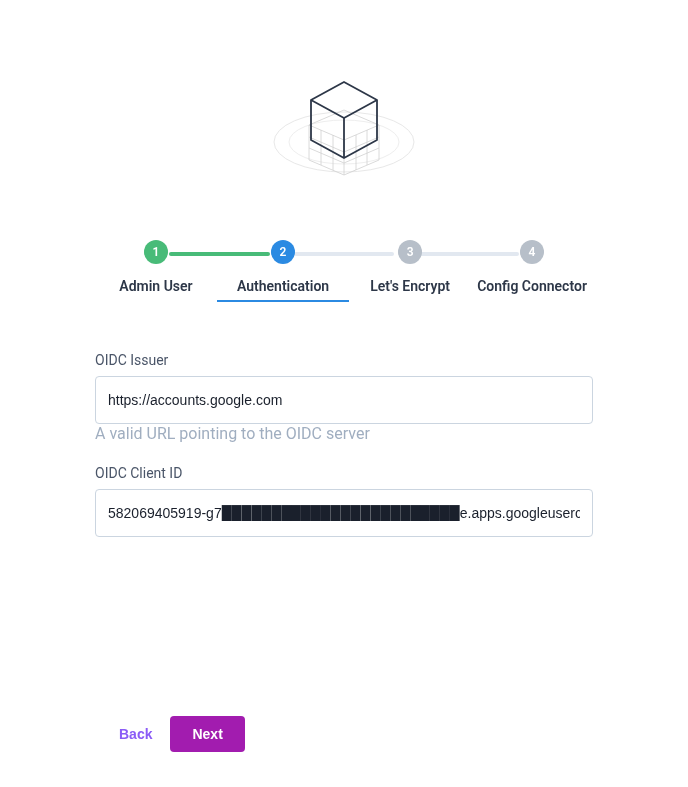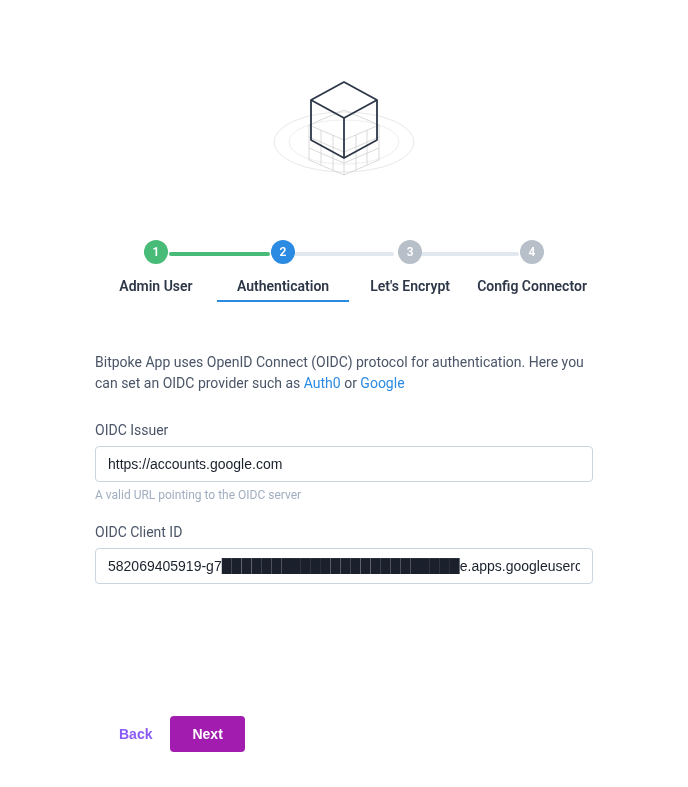--- a/index.html
+++ b/index.html
@@ -86,33 +86,32 @@
 
     .field { margin-bottom: 22px; }
     .field-label {
       font-size: 14px;
       color: #4a5568;
       margin-bottom: 8px;
       display: block;
     }
     .field-input {
       width: 100%;
-      height: 36px;
+      height: 48px;
       border: 1px solid #cbd5e0;
       border-radius: 4px;
       padding: 0 12px;
       font-size: 14px;
       color: #1a202c;
       outline: none;
       font-family: Arial, Helvetica, sans-serif;
     }
     .field-help {
-      font-size: 12px;
+      font-size: 16px;
       color: #a0aec0;
-      margin-top: 6px;
     }
 
     .footer {
       position: absolute;
       bottom: 35px;
       left: 95px;
       right: 30px;
       display: flex;
       align-items: center;
     }
@@ -172,23 +171,20 @@
     <div class="step">
       <div class="step-circle todo">3</div>
       <div class="step-label">Let's Encrypt</div>
     </div>
     <div class="step">
       <div class="step-circle todo">4</div>
       <div class="step-label">Config Connector</div>
     </div>
   </div>
 
-  <p class="desc">
-    <span>Bitpoke App uses OpenID Connect (OIDC) protocol for authentication. Here you can set an OIDC provider such as </span><a href="#">Auth0</a><span> or </span><a href="#">Google</a>
-  </p>
 
   <div class="field">
     <label class="field-label">OIDC Issuer</label>
     <input class="field-input" type="text" value="https://accounts.google.com" style="">
     <div class="field-help">A valid URL pointing to the OIDC server</div>
   </div>
 
   <div class="field">
     <label class="field-label">OIDC Client ID</label>
     <input class="field-input" type="text" value="582069405919-g7████████████████████████e.apps.googleusercontent.com" style="">

